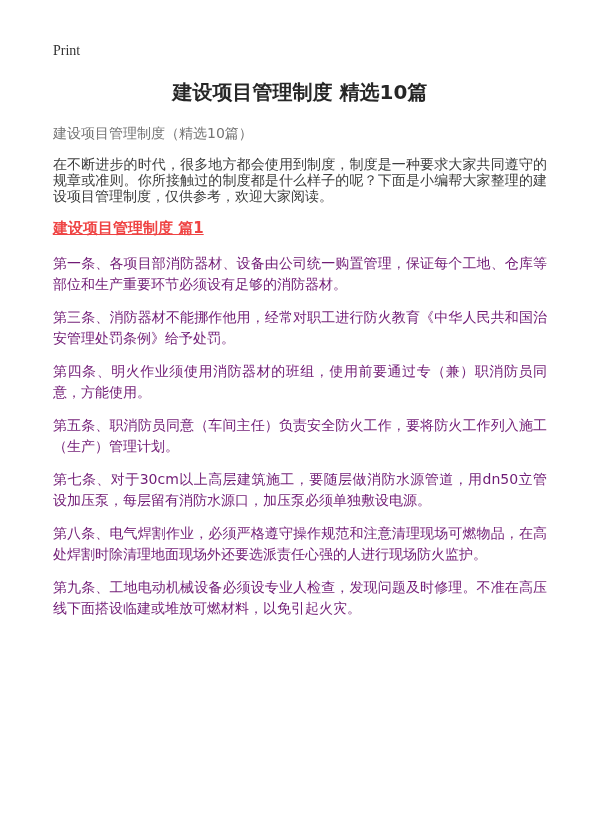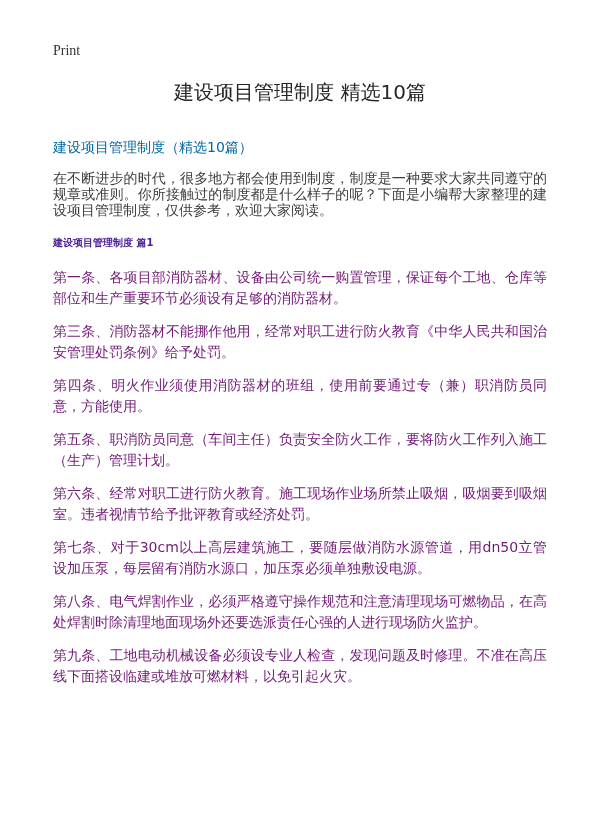--- a/index.html
+++ b/index.html
@@ -25,44 +25,45 @@
     font-size: 14px;
     line-height: 16px;
     color: #333333;
     text-decoration: none;
     margin: 0 0 20px 0;
     cursor: pointer;
   }
   .doc-title {
     font-size: 20px;
     line-height: 26px;
-    font-weight: normal;
+    font-weight: bold;
     color: #262626;
     text-align: center;
-    margin: 0 0 32px 0;
+    margin: 0 0 18px 0;
   }
   .doc-subtitle {
     font-size: 14px;
     line-height: 21px;
-    color: #0369a1;
+    color: #737373;
     margin: 0 0 12px 0;
   }
   .intro {
     font-size: 14px;
     line-height: 16px;
     color: #3d3d3d;
     text-align: justify;
     margin: 0 0 14px 0;
   }
   .section-heading {
-    font-size: 10px;
+    font-size: 15px;
     line-height: 21px;
     font-weight: bold;
-    color: #4c1d95;
+    color: #ef4444;
     margin: 0 0 14px 0;
+    text-decoration: underline;
   }
   .article-paragraph {
     font-size: 14px;
     line-height: 21px;
     color: #701a75;
     text-align: justify;
     margin: 0 0 12px 0;
   }
 </style>
 </head>
@@ -77,18 +78,17 @@
   <div class="doc-subtitle">建设项目管理制度（精选10篇）</div>
 
   <p class="intro">在不断进步的时代，很多地方都会使用到制度，制度是一种要求大家共同遵守的规章或准则。你所接触过的制度都是什么样子的呢？下面是小编帮大家整理的建设项目管理制度，仅供参考，欢迎大家阅读。</p>
 
   <h2 class="section-heading">建设项目管理制度 篇1</h2>
 
   <p class="article-paragraph">第一条、各项目部消防器材、设备由公司统一购置管理，保证每个工地、仓库等部位和生产重要环节必须设有足够的消防器材。</p>
   <p class="article-paragraph">第三条、消防器材不能挪作他用，经常对职工进行防火教育《中华人民共和国治安管理处罚条例》给予处罚。</p>
   <p class="article-paragraph">第四条、明火作业须使用消防器材的班组，使用前要通过专（兼）职消防员同意，方能使用。</p>
   <p class="article-paragraph">第五条、职消防员同意（车间主任）负责安全防火工作，要将防火工作列入施工（生产）管理计划。</p>
-  <p class="article-paragraph">第六条、经常对职工进行防火教育。施工现场作业场所禁止吸烟，吸烟要到吸烟室。违者视情节给予批评教育或经济处罚。</p>
   <p class="article-paragraph">第七条、对于30cm以上高层建筑施工，要随层做消防水源管道，用dn50立管设加压泵，每层留有消防水源口，加压泵必须单独敷设电源。</p>
   <p class="article-paragraph">第八条、电气焊割作业，必须严格遵守操作规范和注意清理现场可燃物品，在高处焊割时除清理地面现场外还要选派责任心强的人进行现场防火监护。</p>
   <p class="article-paragraph">第九条、工地电动机械设备必须设专业人检查，发现问题及时修理。不准在高压线下面搭设临建或堆放可燃材料，以免引起火灾。</p>
 
 </div>
 
 </body></html>

